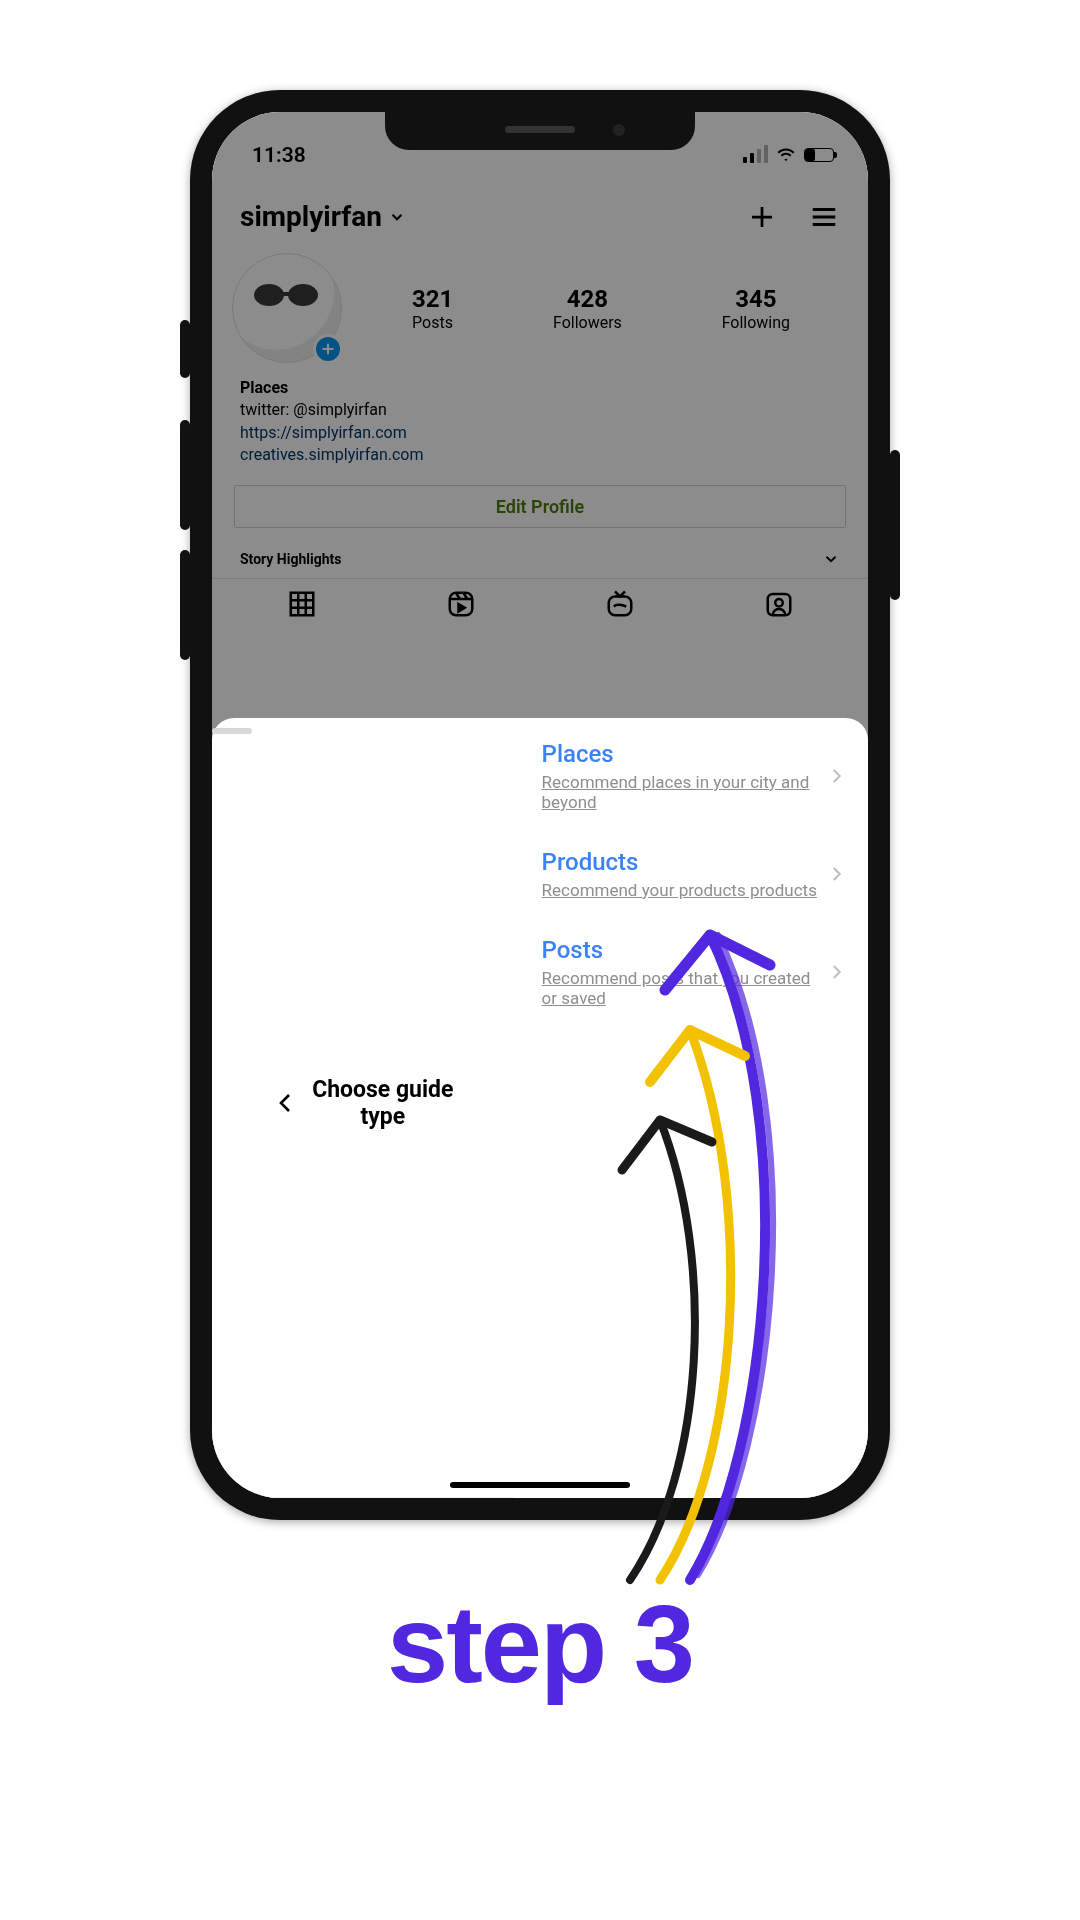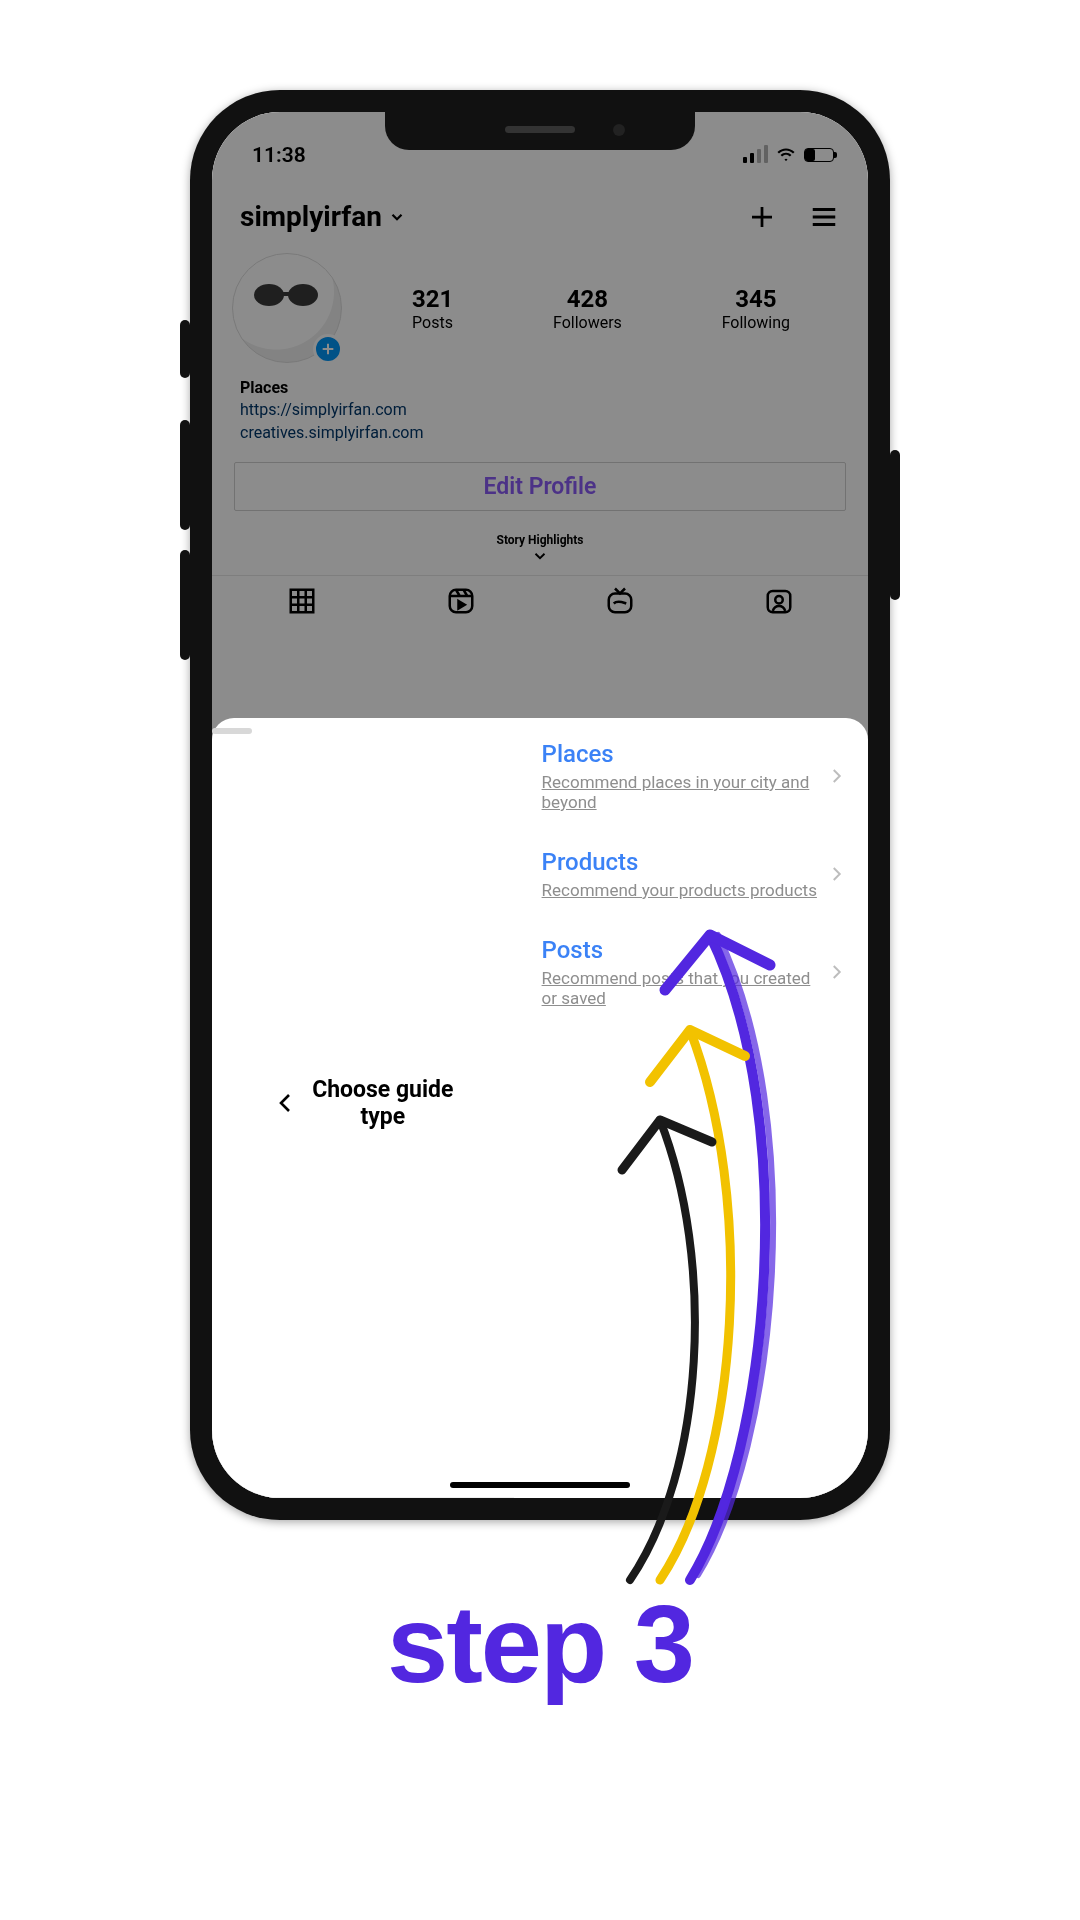--- a/index.html
+++ b/index.html
@@ -80,25 +80,25 @@
   .stats { flex:1; display:flex; justify-content:space-around; text-align:center; }
   .stat .num { font-size:24px; font-weight:700; color:#000; }
   .stat .lab { font-size:16px; color:#000; }
 
   .bio { padding: 6px 28px 12px 28px; font-size:16px; line-height:1.4; color:#000; }
   .bio .name{font-weight:700;}
   .bio .link{color:#00376b;}
 
   .edit-btn {
     margin: 6px 22px; padding:10px; border:1px solid #cfcfcf; border-radius:2px;
-    text-align:center; font-weight:600; font-size:23px; color:#8b5cf6;
+    text-align:center; font-weight:600; font-size:18px; color:#4d7c0f;
   }
   .story-h {
     display:flex; align-items:center; justify-content:space-between;
-    padding: 16px 28px 10px 28px; font-weight:700; font-size:12px; color:#000;flex-direction:column;
+    padding: 16px 28px 10px 28px; font-weight:700; font-size:14px; color:#000;
   }
 
   .prof-tabs { display:flex; justify-content:space-around; padding:8px 10px; border-top:1px solid #e6e6e6;}
   .prof-tabs .pt { width:34px; height:34px; display:flex; align-items:center; justify-content:center; }
 
   
   .sheet {
     position:absolute; left:0; right:0; bottom:0; height: 780px;
     background:#fff; border-radius:22px 22px 0 0; z-index:10;
     display:flex; flex-direction:row;
@@ -210,20 +210,21 @@
           </div>
           <div class="stat">
             <div class="num">345</div>
             <div class="lab">Following</div>
           </div>
         </div>
       </div>
 
       <div class="bio">
         <div class="name">Places</div>
+        <div>twitter: @simplyirfan</div>
         <div class="link">https://simplyirfan.com</div>
         <div class="link">creatives.simplyirfan.com</div>
       </div>
 
       <div class="edit-btn">Edit Profile</div>
 
       <div class="story-h">
         <span>Story Highlights</span>
         <svg width="18" height="18" viewBox="0 0 24 24" fill="none" stroke="#000" stroke-width="2.5">
             <path d="M6 9l6 6 6-6"></path>

